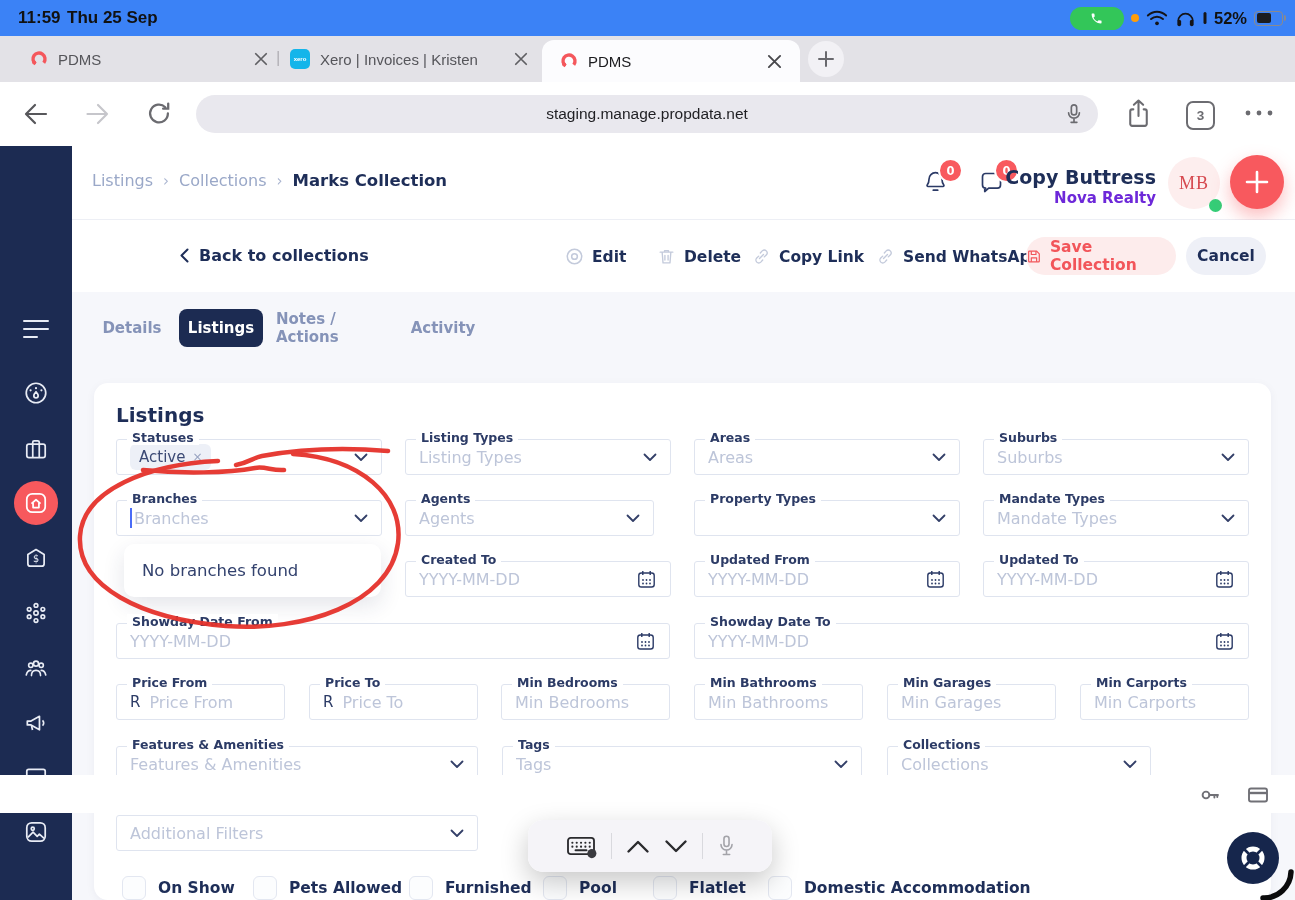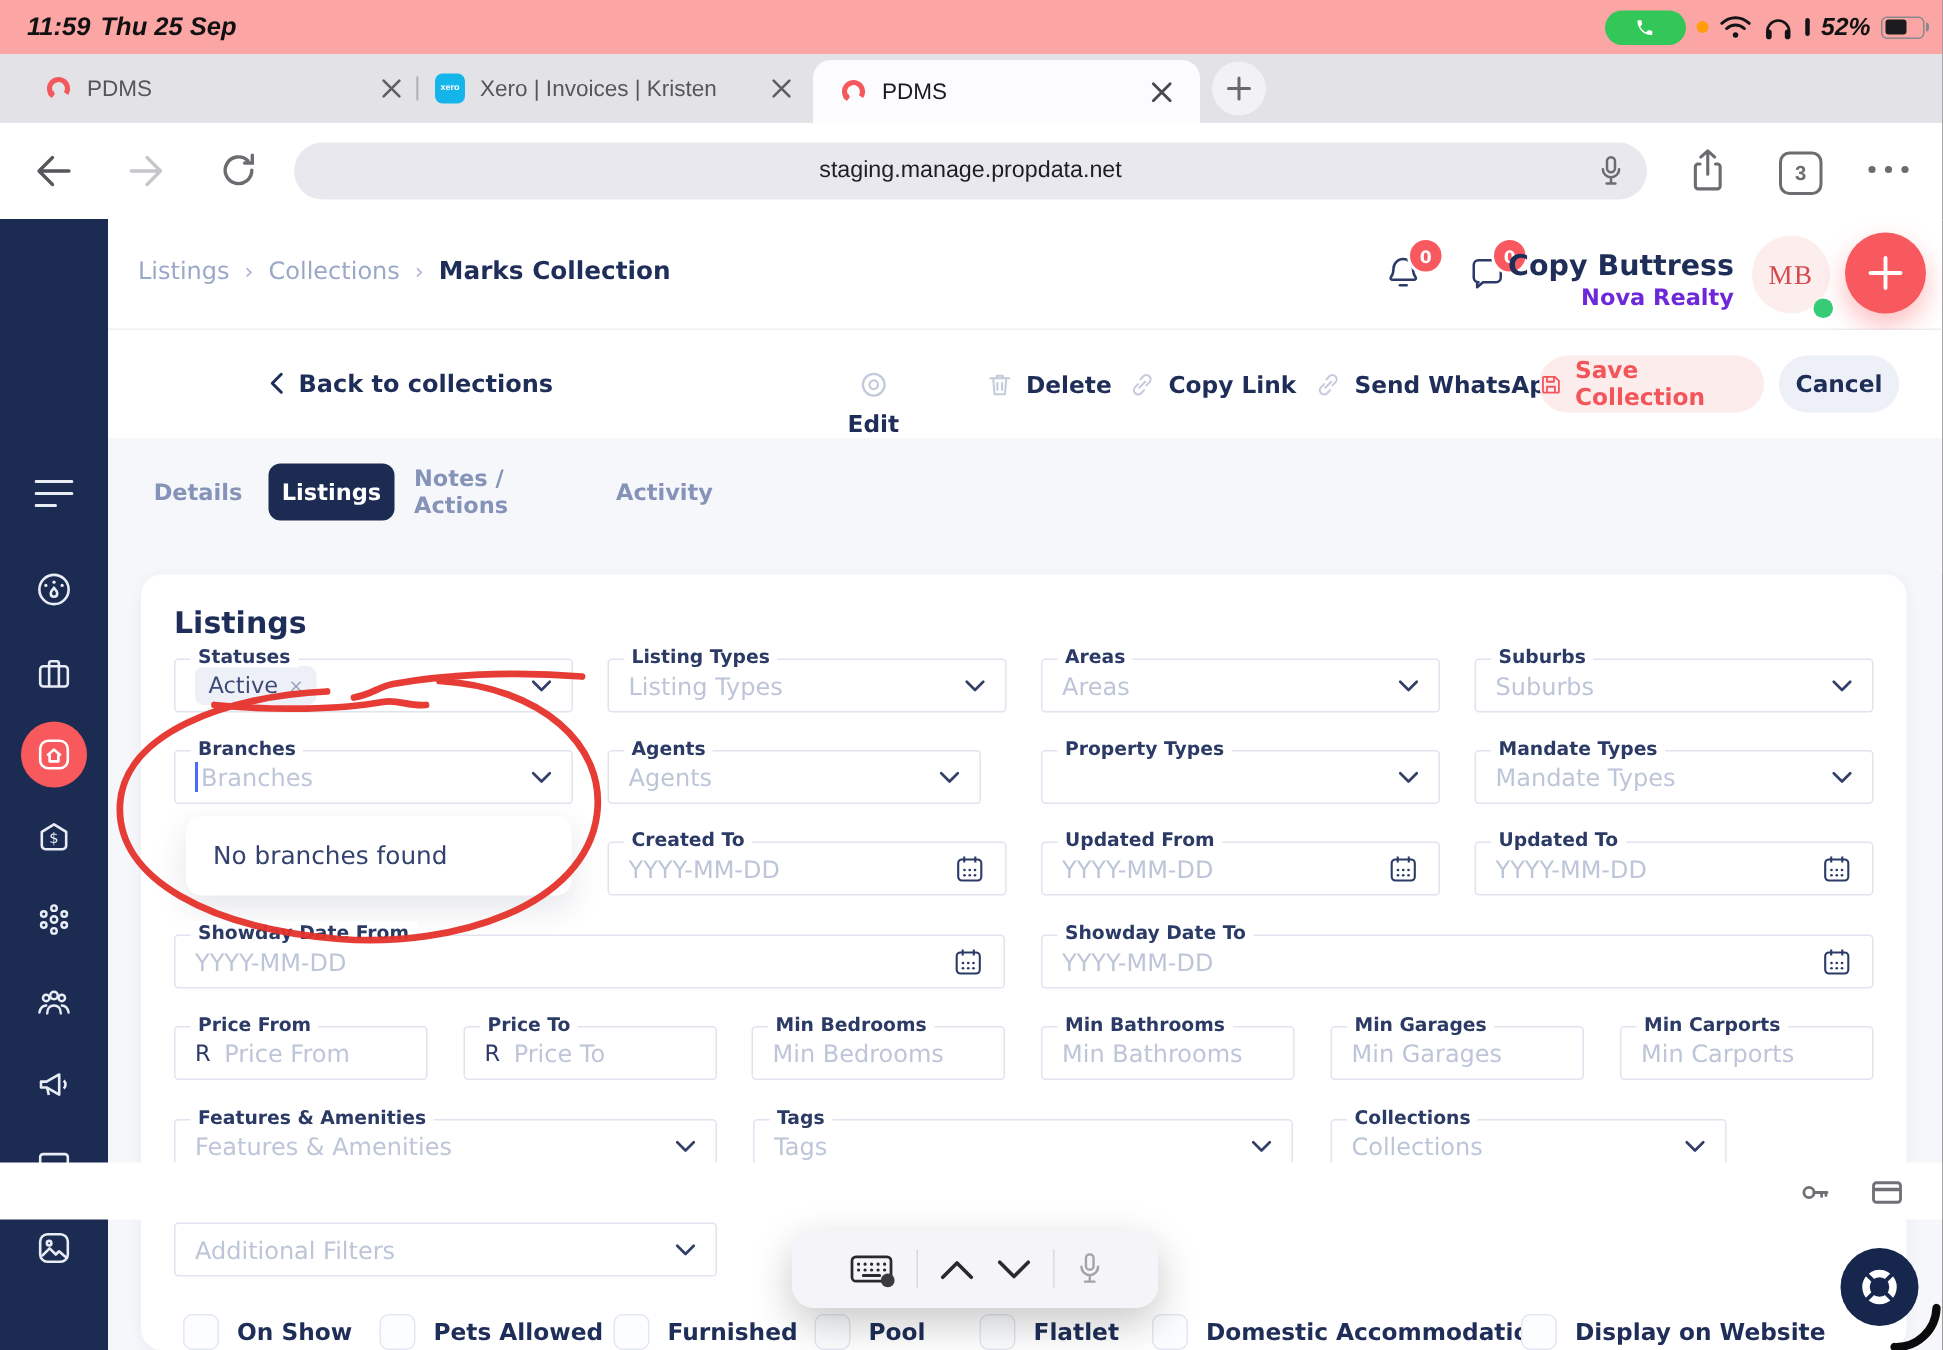--- a/index.html
+++ b/index.html
@@ -1,20 +1,20 @@
 <!DOCTYPE html>
 <html><head>
 <meta charset="utf-8">
 <style>
   html,body{margin:0;padding:0;background:#555;}
   #screen{position:relative;width:1295px;height:900px;overflow:hidden;background:#f6f7fb;
     font-family:"DejaVu Sans","Liberation Sans",sans-serif;-webkit-font-smoothing:antialiased;}
   .abs{position:absolute;}
   
-  #statusbar{left:0;top:0;width:1295px;height:36px;background:#fca5a5;font-family:"Liberation Sans",sans-serif;font-style:italic;}
+  #statusbar{left:0;top:0;width:1295px;height:36px;background:#3b82f6;font-family:"Liberation Sans",sans-serif;}
   #tabbar{left:0;top:36px;width:1295px;height:46px;background:#e3e2e7;font-family:"Liberation Sans",sans-serif;}
   .sb-time{left:18px;top:8px;font-size:17px;font-weight:700;color:#111;}
   .sb-date{left:67px;top:8px;font-size:17px;font-weight:600;color:#111;}
   #sb-right{right:12px;top:6px;height:24px;display:flex;align-items:center;gap:7px;}
   .phone-pill{width:54px;height:23px;border-radius:12px;background:#33c659;display:flex;align-items:center;justify-content:center;}
   .orange-dot{width:8px;height:8px;border-radius:50%;background:#ff9d0a;}
   .pct{font-size:16.5px;font-weight:600;color:#111;}
   .batt{width:27px;height:13px;border:1.5px solid #8a8a8e;border-radius:4px;position:relative;}
   .batt .fill{position:absolute;left:1.5px;top:1.5px;bottom:1.5px;width:52%;background:#1c1c1e;border-radius:2px;}
   .batt .nub{position:absolute;right:-4px;top:3.5px;width:2.5px;height:6px;background:#8a8a8e;border-radius:0 2px 2px 0;}
@@ -269,21 +269,21 @@
       </svg>
   </div>
 
   <div id="actionbar" class="abs">
     <div class="back-link">
       <svg width="9" height="15" viewBox="0 0 9 15" fill="none" stroke="#1e2e58" stroke-width="2" stroke-linecap="round" stroke-linejoin="round">
           <path d="M7.5 1.5 1.5 7.5l6 6"></path>
         </svg>
       <span>Back to collections</span>
     </div>
-    <div class="ab-item" style="left:493px;flex-direction:column;">
+    <div class="ab-item" style="left:493px;">
       <svg width="19" height="19" viewBox="0 0 20 20" fill="none" stroke="#c3cadb" stroke-width="1.6">
           <circle cx="10" cy="10" r="7.6"></circle>
           <circle cx="10" cy="10" r="3"></circle>
         </svg>
       <span>Edit</span>
     </div>
     <div class="ab-item" style="left:585px;">
       <svg width="19" height="19" viewBox="0 0 24 24" fill="none" stroke="#c3cadb" stroke-width="1.7" stroke-linecap="round" stroke-linejoin="round">
           <path d="M4 6.5h16M9.5 6.5V4.5h5v2M6.5 6.5 7.6 20h8.8L17.5 6.5M10 10.5v6M14 10.5v6"></path>
         </svg>
@@ -586,24 +586,20 @@
         <span class="cbl">Pool</span>
       </div>
     <div class="cb" style="left:559px;">
         <span class="box"></span>
         <span class="cbl">Flatlet</span>
       </div>
     <div class="cb" style="left:674px;">
         <span class="box"></span>
         <span class="cbl">Domestic Accommodation</span>
       </div>
-    <div class="cb" style="left:920px;">
-        <span class="box"></span>
-        <span class="cbl">Display on Website</span>
-      </div>
   </div>
 
   <svg id="annot" class="abs">
     <g fill="none" stroke="#e5322b" stroke-width="4.5" stroke-linecap="round" opacity="0.95">
       <path d="M 293 454 C 360 458 404 496 398 543 C 390 604 303 632 226 626 C 142 619 77 587 80 536 C 83 489 150 464 218 461"></path>
       <path d="M 388 451 C 340 447 295 450 262 456 C 252 458 248 463 236 465"></path>
       <path d="M 143 470 C 183 474 228 473 255 468 C 265 466 272 471 284 470"></path>
     </g>
   </svg>
 

